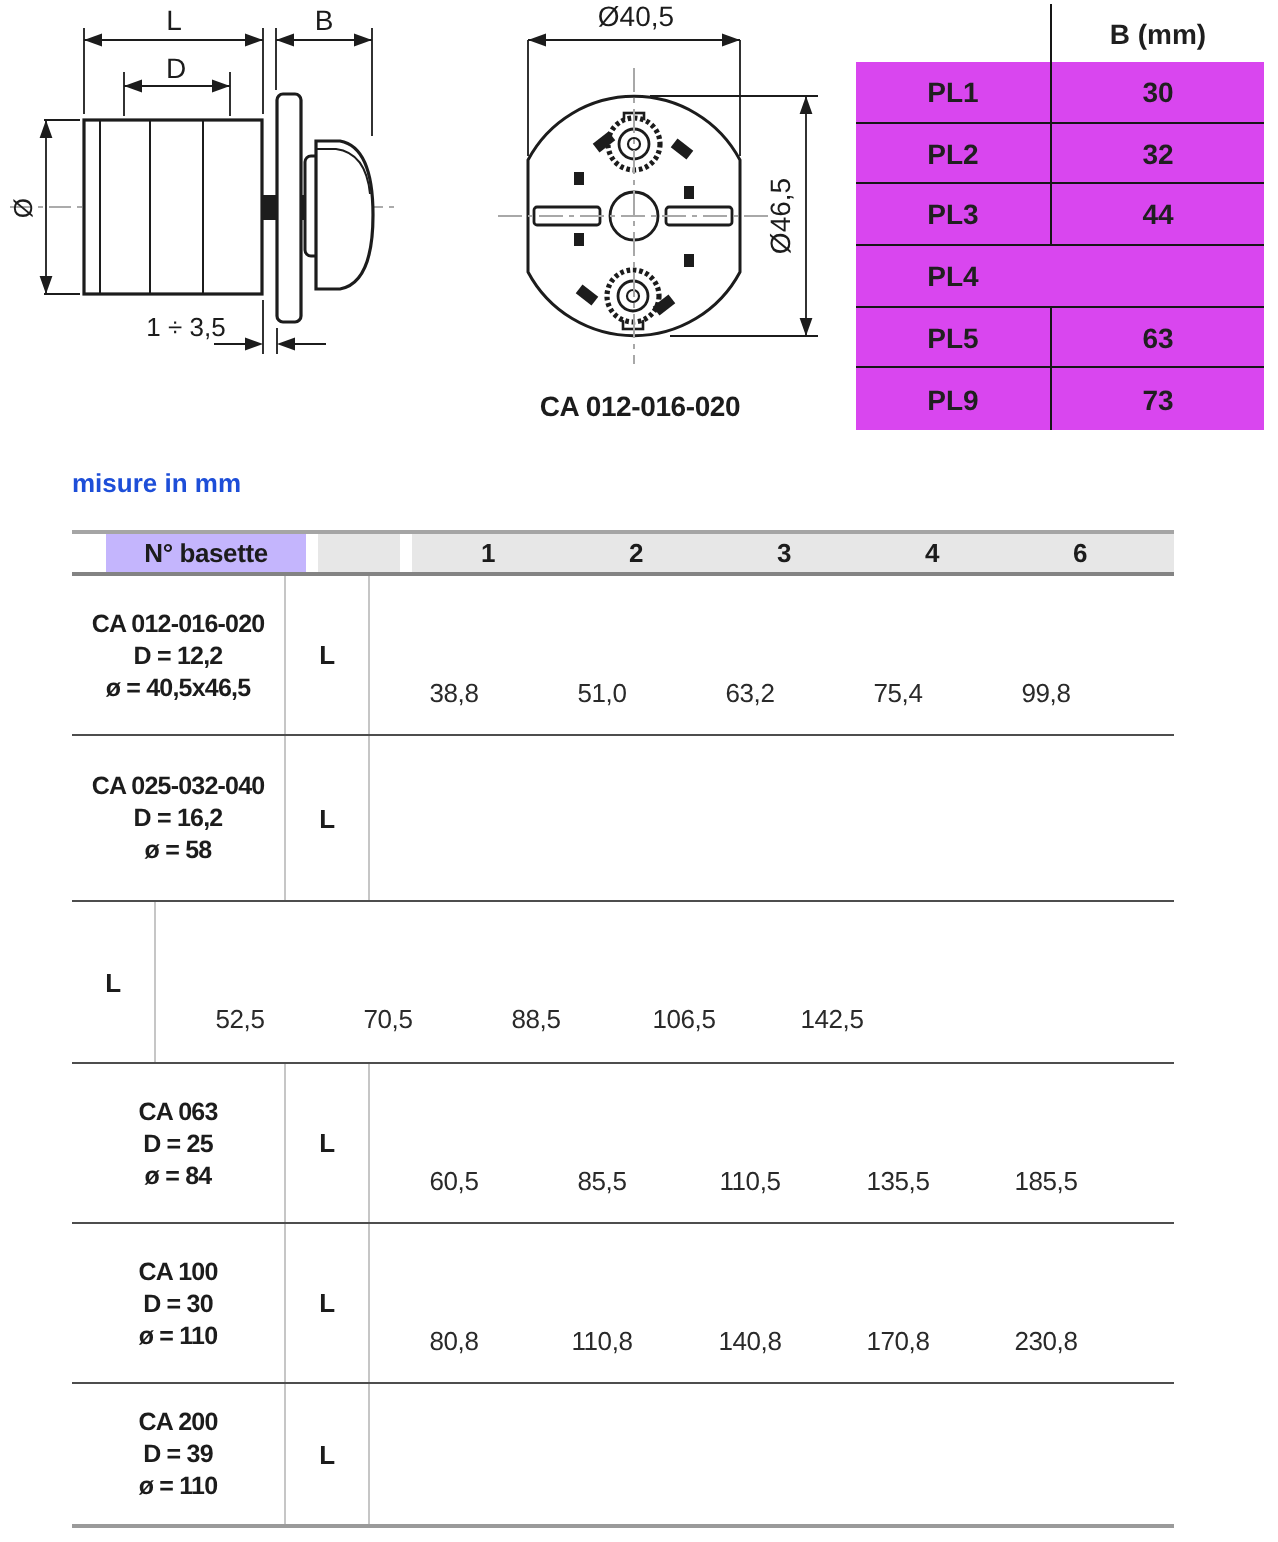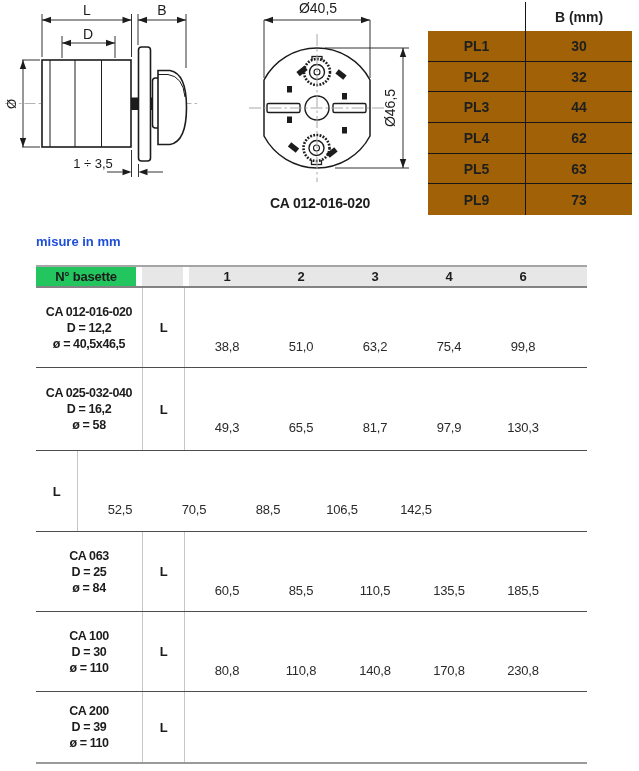--- a/index.html
+++ b/index.html
@@ -12,28 +12,28 @@
   .front-view{left:225px;top:0;}
   .front-caption{
     position:absolute;left:240px;top:195px;width:160px;text-align:center;
     font-size:14px;font-weight:700;letter-spacing:-0.2px;color:#1c1c1c;
   }
   
   .bt{position:absolute;left:428px;top:2px;width:204px;font-weight:700;font-size:14px;color:#1f1f1f;}
   .bt-head{height:29px;display:flex;}
   .bt-l{width:97px;display:flex;align-items:center;justify-content:center;}
   .bt-r{flex:1;border-left:1px solid #161616;display:flex;align-items:center;justify-content:center;}
-  .bt-row{height:30.7px;background:#a16207;display:flex;border-bottom:1px solid #161616;box-sizing:border-box;}
+  .bt-row{height:30.7px;background:#d946ef;display:flex;border-bottom:1px solid #161616;box-sizing:border-box;}
   .bt-row:last-child{border-bottom:none;}
   
   .units-note{position:absolute;left:36px;top:234px;font-size:13px;font-weight:700;color:#1d4ed8;}
   
   .mt{position:absolute;left:36px;top:265px;width:551px;font-size:13px;color:#2a2a2a;letter-spacing:-0.2px;}
   .mt-header{height:23px;box-sizing:border-box;border-top:2px solid #a5a5a5;border-bottom:2px solid #838383;display:flex;font-weight:700;color:#1c1c1c;}
-  .mt-h1{width:100px;background:#22c55e;display:flex;align-items:center;justify-content:center;}
+  .mt-h1{width:100px;background:#c4b5fd;display:flex;align-items:center;justify-content:center;margin-left:17px;}
   .mt-hgap{width:6px;background:#fff;}
   .mt-h2{width:41px;background:#e7e7e7;}
   .mt-h3{flex:1;background:#e7e7e7;display:flex;align-items:center;padding-left:1px;}
   .mt-h3 span{width:74px;text-align:center;}
   .mt-row{display:flex;border-bottom:1px solid #4d4d4d;box-sizing:border-box;}
   .mt-row:last-child{border-bottom:2px solid #9a9a9a;}
   .mt-c1{width:106px;border-right:1px solid #c6c6c6;display:flex;flex-direction:column;justify-content:center;
          text-align:center;font-weight:700;line-height:16px;font-size:12.5px;letter-spacing:-0.4px;color:#1c1c1c;}
   .mt-c2{width:41px;border-right:1px solid #c6c6c6;display:flex;align-items:center;justify-content:center;font-weight:700;color:#1c1c1c;}
   .mt-c3{flex:1;display:flex;align-items:center;padding-left:5px;}
@@ -152,21 +152,20 @@
     <div class="bt-row">
       <div class="bt-l">PL2</div>
       <div class="bt-r">32</div>
     </div>
     <div class="bt-row">
       <div class="bt-l">PL3</div>
       <div class="bt-r">44</div>
     </div>
     <div class="bt-row">
       <div class="bt-l">PL4</div>
-      <div class="bt-r">62</div>
     </div>
     <div class="bt-row">
       <div class="bt-l">PL5</div>
       <div class="bt-r">63</div>
     </div>
     <div class="bt-row">
       <div class="bt-l">PL9</div>
       <div class="bt-r">73</div>
     </div>
   </div>
@@ -204,27 +203,20 @@
       </div>
     </div>
 
     <div class="mt-row" style="height:83px">
       <div class="mt-c1">
         <div>CA 025-032-040</div>
         <div>D = 16,2</div>
         <div>ø = 58</div>
       </div>
       <div class="mt-c2">L</div>
-      <div class="mt-c3">
-        <span>49,3</span>
-        <span>65,5</span>
-        <span>81,7</span>
-        <span>97,9</span>
-        <span>130,3</span>
-      </div>
     </div>
 
     <div class="mt-row" style="height:81px">
       <div class="mt-c2">L</div>
       <div class="mt-c3">
         <span>52,5</span>
         <span>70,5</span>
         <span>88,5</span>
         <span>106,5</span>
         <span>142,5</span>

